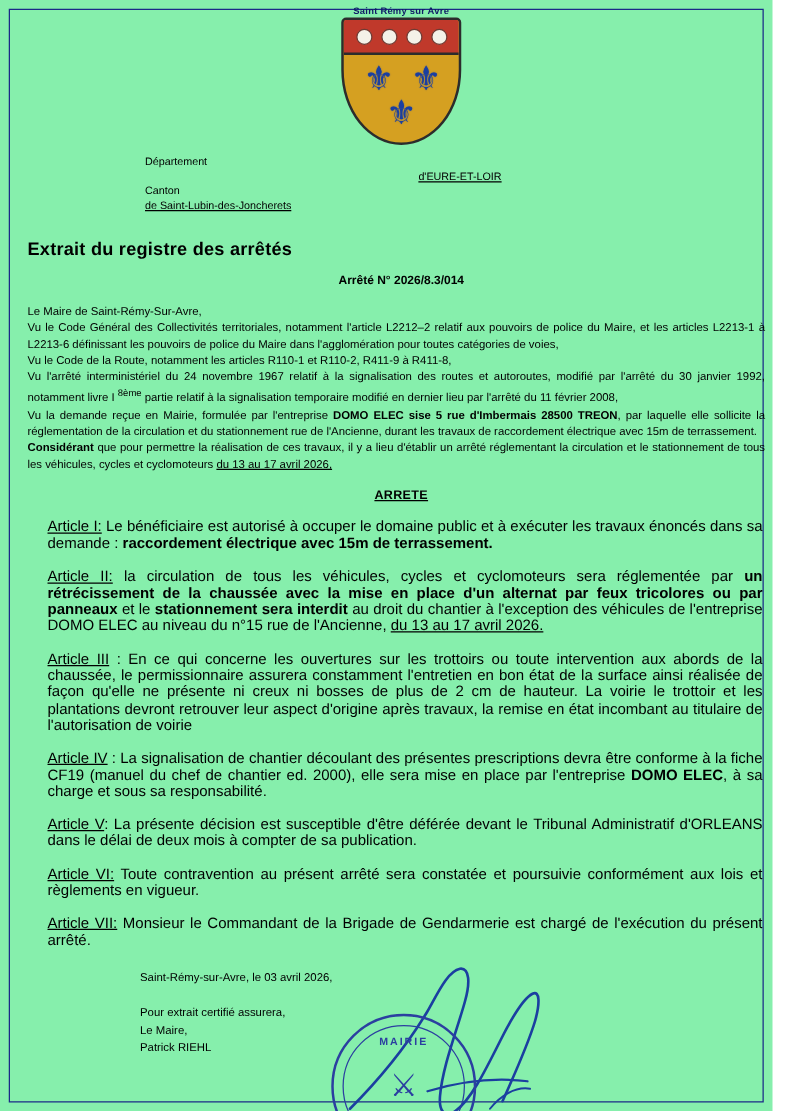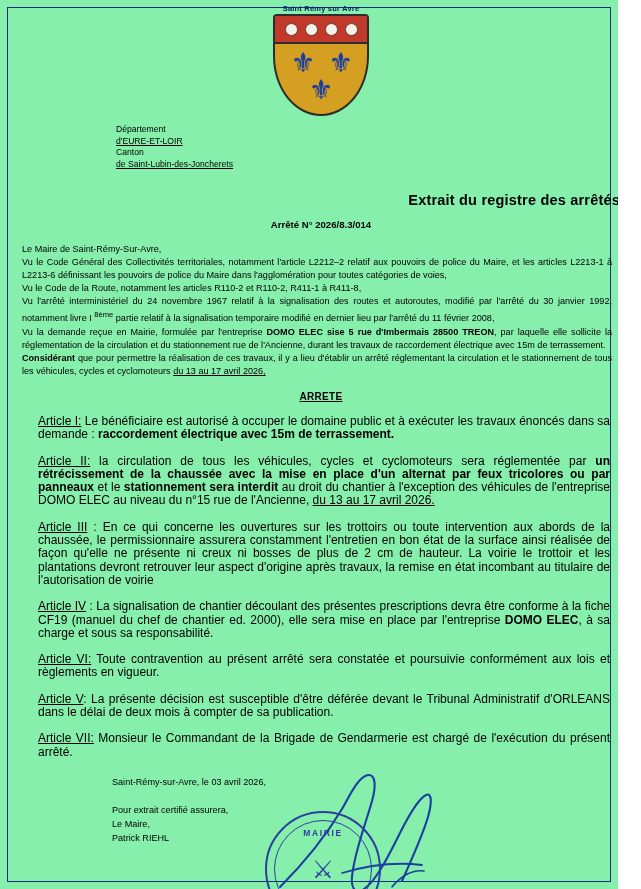--- a/index.html
+++ b/index.html
@@ -99,21 +99,21 @@
     margin-left: 94px;
     font-size: 8.6px;
     line-height: 11.5px;
     color: #000;
   }
   .addr .u { text-decoration: underline; }
   .addr b { font-weight: normal; }
 
   
   .doc-title {
-    text-align: right;
+    text-align: left;
     font-size: 14.5px;
     font-weight: bold;
     margin-top: 22px;
     letter-spacing: .2px;
   }
   .doc-subtitle {
     text-align: center;
     font-size: 9.6px;
     font-weight: bold;
     margin-top: 11px;
@@ -123,21 +123,21 @@
   .body-block {
     margin-top: 13px;
     font-size: 9.1px;
     line-height: 13.1px;
     text-align: justify;
     color: #000;
     padding-right: 8px;
   }
   .body-block p { margin: 0; }
   b { font-weight: bold; }
-  .u { text-decoration: underline; }
+  .u { text-decoration: underline; text-align: center; }
 
   .arrete-word {
     text-align: center;
     font-weight: bold;
     font-size: 10px;
     text-decoration: underline;
     margin-top: 13px;
     letter-spacing: .3px;
   }
 
@@ -242,21 +242,21 @@
       <div>Canton</div>
       <div><b class="u">de Saint-Lubin-des-Joncherets</b></div>
     </div>
 
     <div class="doc-title">Extrait du registre des arrêtés</div>
     <div class="doc-subtitle">Arrêté N° 2026/8.3/014</div>
 
     <div class="body-block">
       <p>Le Maire de Saint-Rémy-Sur-Avre,</p>
       <p>Vu le Code Général des Collectivités territoriales, notamment l'article L2212–2 relatif aux pouvoirs de police du Maire, et les articles L2213-1 à L2213-6 définissant les pouvoirs de police du Maire dans l'agglomération pour toutes catégories de voies,</p>
-      <p>Vu le Code de la Route, notamment les articles R110-2 et R110-2, R411-1 à R411-8,</p>
+      <p>Vu le Code de la Route, notamment les articles R110-1 et R110-2, R411-9 à R411-8,</p>
       <p><span>Vu l'arrêté interministériel du 24 novembre 1967 relatif à la signalisation des routes et autoroutes, modifié par l'arrêté du 30 janvier 1992, notamment livre I </span><sup>8ème</sup><span> partie relatif à la signalisation temporaire modifié en dernier lieu par l'arrêté du 11 février 2008,</span></p>
       <p><span>Vu la demande reçue en Mairie, formulée par l'entreprise </span><b>DOMO ELEC sise 5 rue d'Imbermais 28500 TREON</b><span>, par laquelle elle sollicite la réglementation de la circulation et du stationnement rue de l'Ancienne, durant les travaux de raccordement électrique avec 15m de terrassement.</span></p>
       <p><b>Considérant</b><span> que pour permettre la réalisation de ces travaux, il y a lieu d'établir un arrêté réglementant la circulation et le stationnement de tous les véhicules, cycles et cyclomoteurs </span><span class="u">du 13 au 17 avril 2026,</span></p>
     </div>
 
     <div class="arrete-word">ARRETE</div>
 
     <div class="article">
       <span class="lbl">Article I:</span><span> Le bénéficiaire est autorisé à occuper le domaine public et à exécuter les travaux énoncés dans sa demande : </span><b>raccordement électrique avec 15m de terrassement.</b>
     </div>
@@ -267,25 +267,25 @@
 
     <div class="article">
       <span class="lbl">Article III</span><span> : En ce qui concerne les ouvertures sur les trottoirs ou toute intervention aux abords de la chaussée, le permissionnaire assurera constamment l'entretien en bon état de la surface ainsi réalisée de façon qu'elle ne présente ni creux ni bosses de plus de 2 cm de hauteur. La voirie le trottoir et les plantations devront retrouver leur aspect d'origine après travaux, la remise en état incombant au titulaire de l'autorisation de voirie</span>
     </div>
 
     <div class="article">
       <span class="lbl">Article IV</span><span> : La signalisation de chantier découlant des présentes prescriptions devra être conforme à la fiche CF19 (manuel du chef de chantier ed. 2000), elle sera mise en place par l'entreprise </span><b>DOMO ELEC</b><span>, à sa charge et sous sa responsabilité.</span>
     </div>
 
     <div class="article">
+      <span class="lbl">Article V</span><span>: La présente décision est susceptible d'être déférée devant le Tribunal Administratif d'ORLEANS dans le délai de deux mois à compter de sa publication.</span>
+    </div>
+
+    <div class="article">
       <span class="lbl">Article VI:</span><span> Toute contravention au présent arrêté sera constatée et poursuivie conformément aux lois et règlements en vigueur.</span>
-    </div>
-
-    <div class="article">
-      <span class="lbl">Article V</span><span>: La présente décision est susceptible d'être déférée devant le Tribunal Administratif d'ORLEANS dans le délai de deux mois à compter de sa publication.</span>
     </div>
 
     <div class="article">
       <span class="lbl">Article VII:</span><span> Monsieur le Commandant de la Brigade de Gendarmerie est chargé de l'exécution du présent arrêté.</span>
     </div>
 
     <div class="sig-zone">
       <span class="line">Saint-Rémy-sur-Avre, le 03 avril 2026,</span>
       <div class="sig-space"></div>
       <span class="line">Pour extrait certifié assurera,</span>

